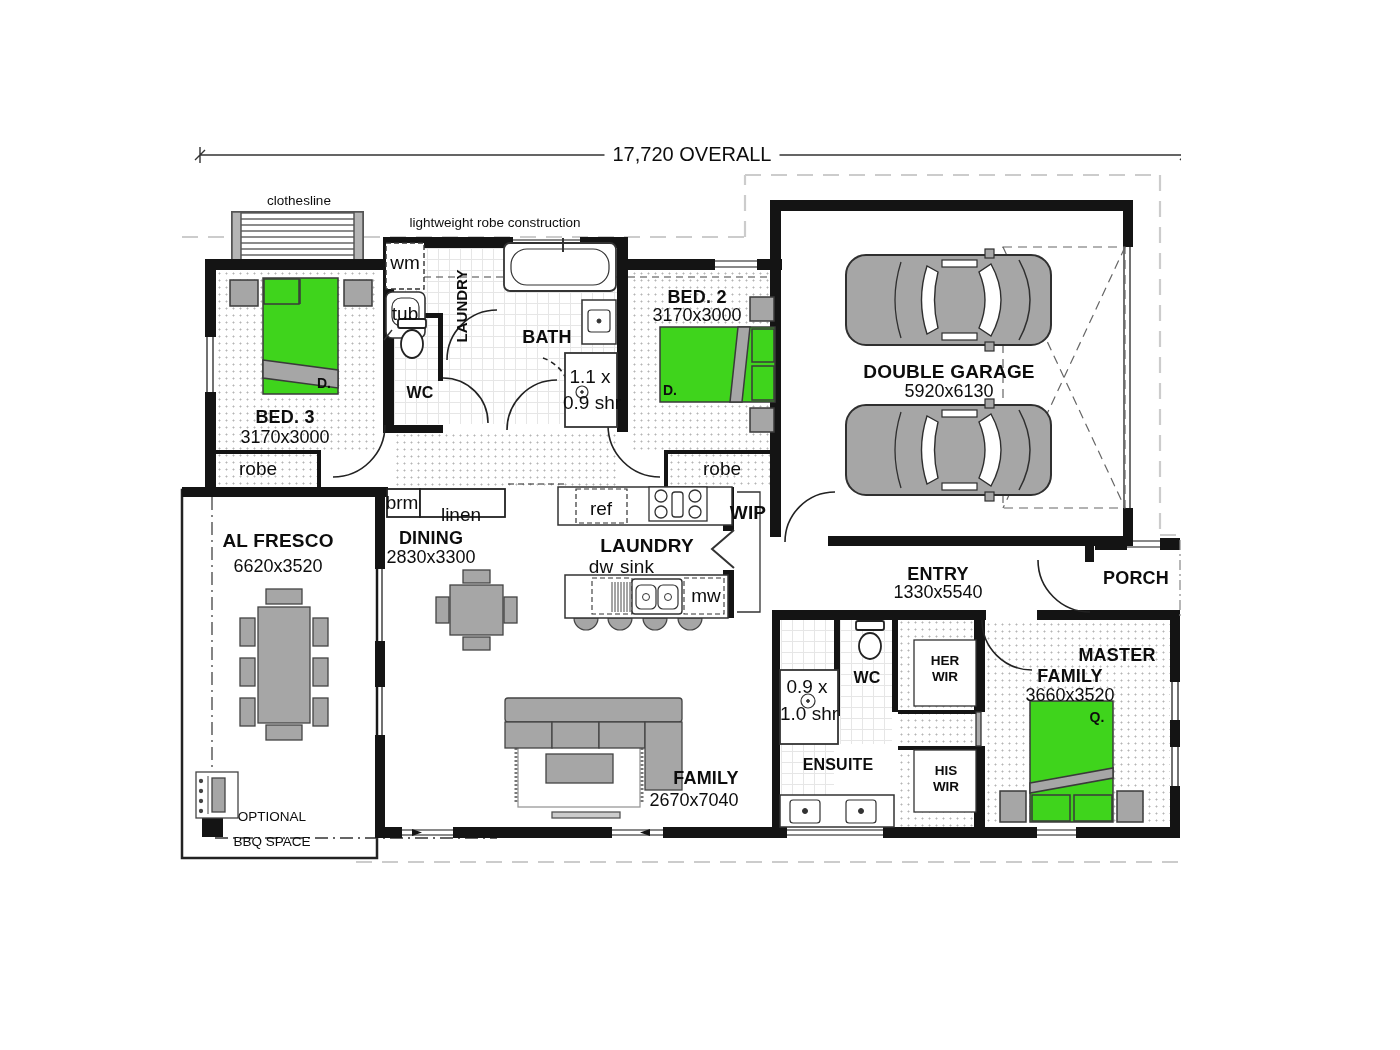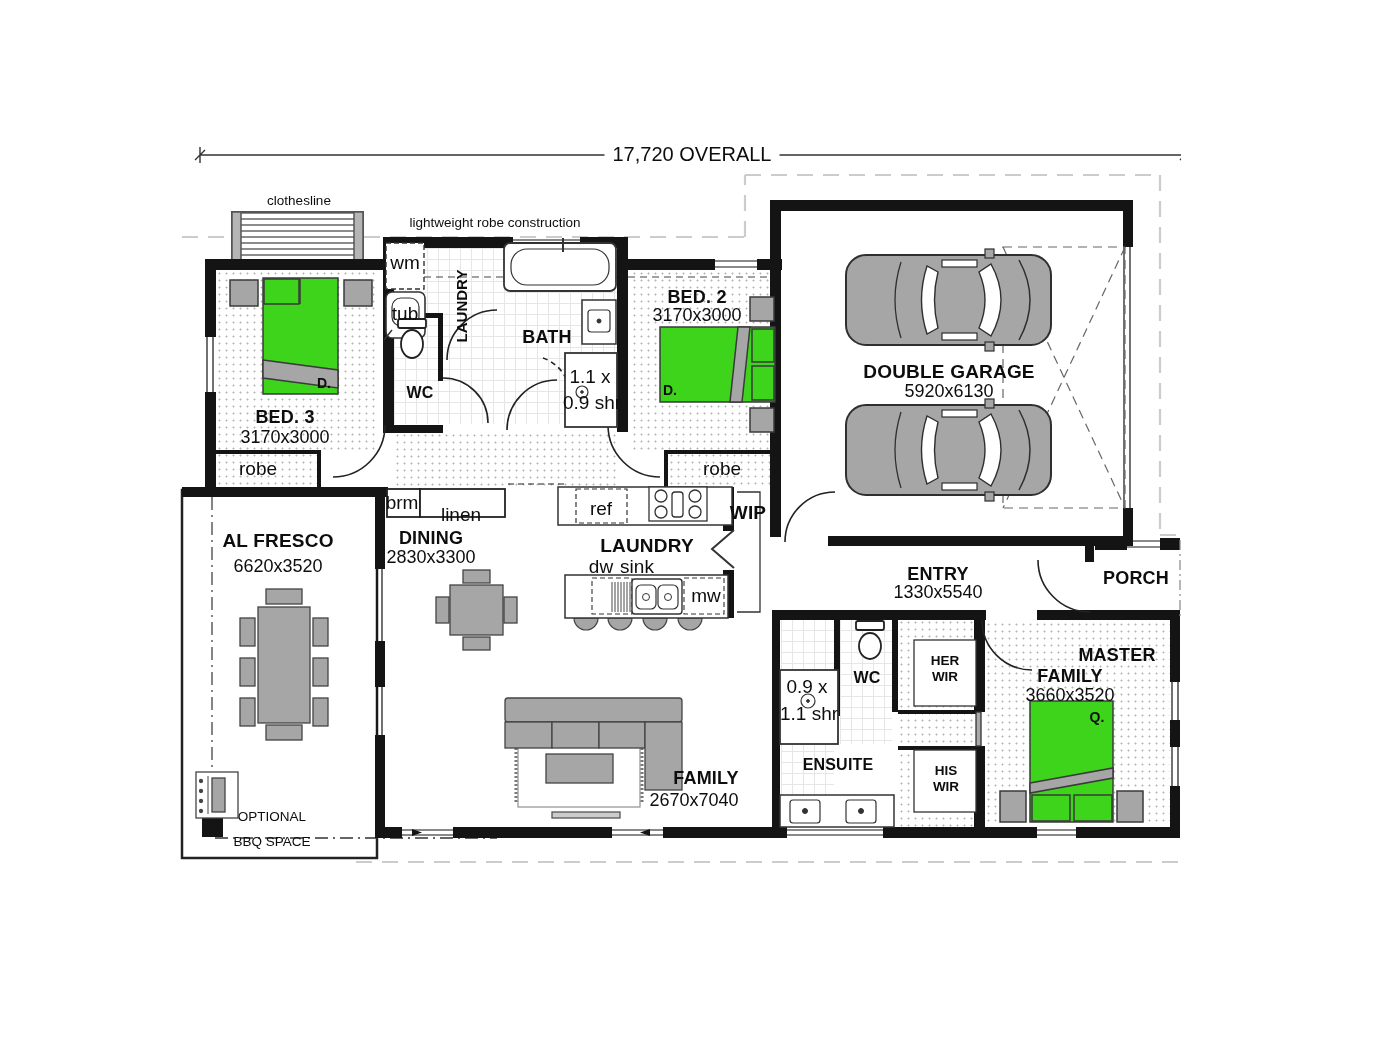--- a/index.html
+++ b/index.html
@@ -392,21 +392,21 @@
   <div class="lbl small" style="left:706px;top:596px;">mw</div>
 
   <div class="lbl room-name" style="left:938px;top:574px;">ENTRY</div>
   <div class="lbl room-dims" style="left:938px;top:592px;">1330x5540</div>
   <div class="lbl room-name" style="left:1136px;top:578px;">PORCH</div>
 
   <div class="lbl room-name" style="left:706px;top:778px;">FAMILY</div>
   <div class="lbl room-dims" style="left:694px;top:800px;">2670x7040</div>
 
   <div class="lbl small" style="left:807px;top:687px;">0.9 x</div>
-  <div class="lbl small" style="left:809px;top:714px;">1.1 shr</div>
+  <div class="lbl small" style="left:809px;top:714px;">1.0 shr</div>
   <div class="lbl room-name sm" style="left:867px;top:678px;">WC</div>
   <div class="lbl room-name sm" style="left:838px;top:765px;">ENSUITE</div>
 
   <div class="lbl" style="left:945px;top:661px;font-weight:700;font-size:13.5px;">HER</div>
   <div class="lbl" style="left:945px;top:677px;font-weight:700;font-size:13.5px;">WIR</div>
   <div class="lbl" style="left:946px;top:771px;font-weight:700;font-size:13.5px;">HIS</div>
   <div class="lbl" style="left:946px;top:787px;font-weight:700;font-size:13.5px;">WIR</div>
 
   <div class="lbl room-name" style="left:1070px;top:655px;margin-left:47px;">MASTER</div>
   <div class="lbl room-name" style="left:1070px;top:676px;">FAMILY</div>

